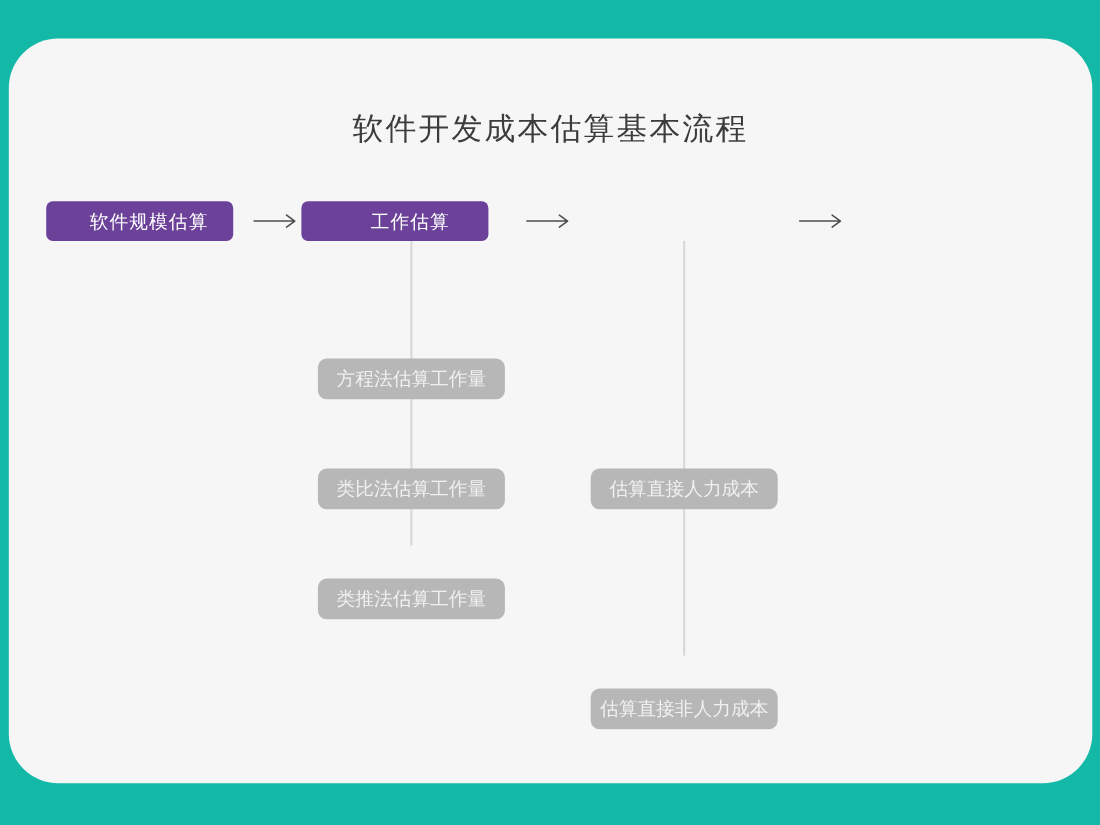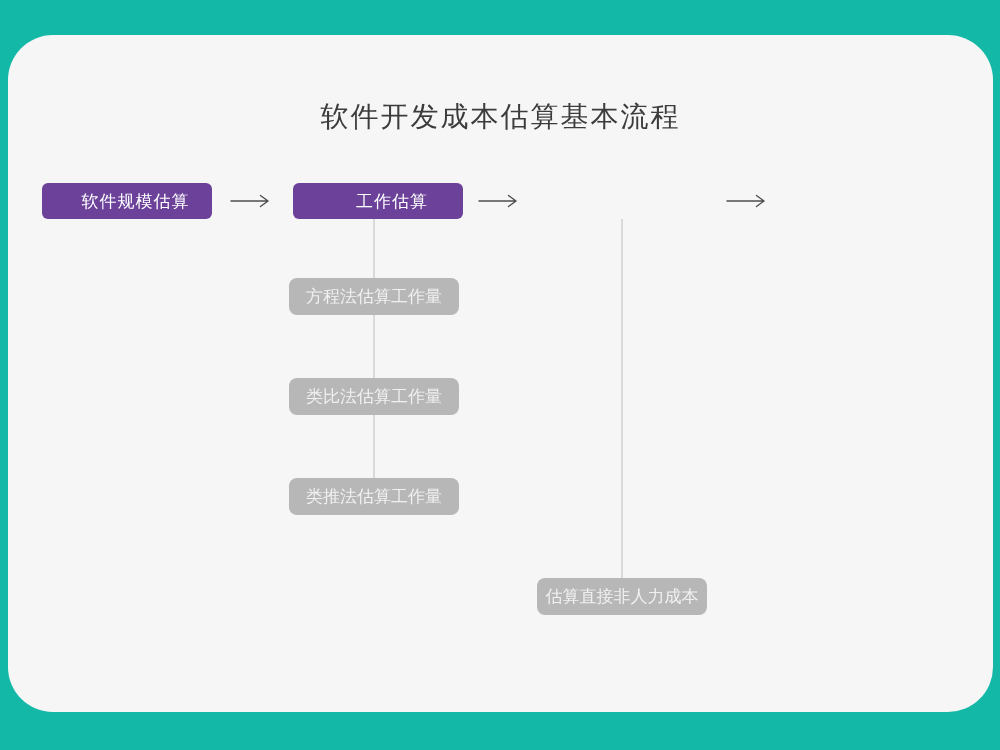--- a/index.html
+++ b/index.html
@@ -44,21 +44,21 @@
     border-radius: 6px;
     color: #ffffff;
     font-size: 17px;
     letter-spacing: 1px;
     display: flex;
     align-items: center;
     justify-content: center;
     white-space: nowrap;
   }
   .step-1 { left: 42px;  top: 183px; padding-left: 17px; }
-  .step-2 { left: 293px; top: 183px; padding-left: 28px; }
+  .step-2 { left: 274px; top: 183px; padding-left: 28px; }
   .step-3 { left: 537px; top: 183px; }
   .step-4 { left: 786px; top: 183px; }
 
   .arrow {
     position: absolute;
     top: 193px;
     width: 44px;
     height: 16px;
   }
   .arrow-1 { left: 228px; }
@@ -78,20 +78,21 @@
     width: 170px;
     height: 37px;
     background: #b7b7b7;
     border-radius: 8px;
     color: #f0f0f0;
     font-size: 17px;
     display: flex;
     align-items: center;
     justify-content: center;
     white-space: nowrap;
+    margin-top: 48px;
   }
   .col-work { left: 289px; }
   .col-cost { left: 537px; }
   .row-1 { top: 278px; }
   .row-2 { top: 378px; }
   .row-3 { top: 478px; }
   .row-4 { top: 578px; text-align: center; }
 </style>
 </head>
 <body>
@@ -124,16 +125,19 @@
   <div class="substep col-work row-1">
     <span>方程法估算工作量</span>
   </div>
   <div class="substep col-work row-2">
     <span>类比法估算工作量</span>
   </div>
   <div class="substep col-work row-3">
     <span>类推法估算工作量</span>
   </div>
 
+  <div class="substep col-cost row-2">
+    <span>估算直接人力成本</span>
+  </div>
   <div class="substep col-cost row-4">
     <span>估算直接非人力成本</span>
   </div>
 </div>
 
 </body></html>

